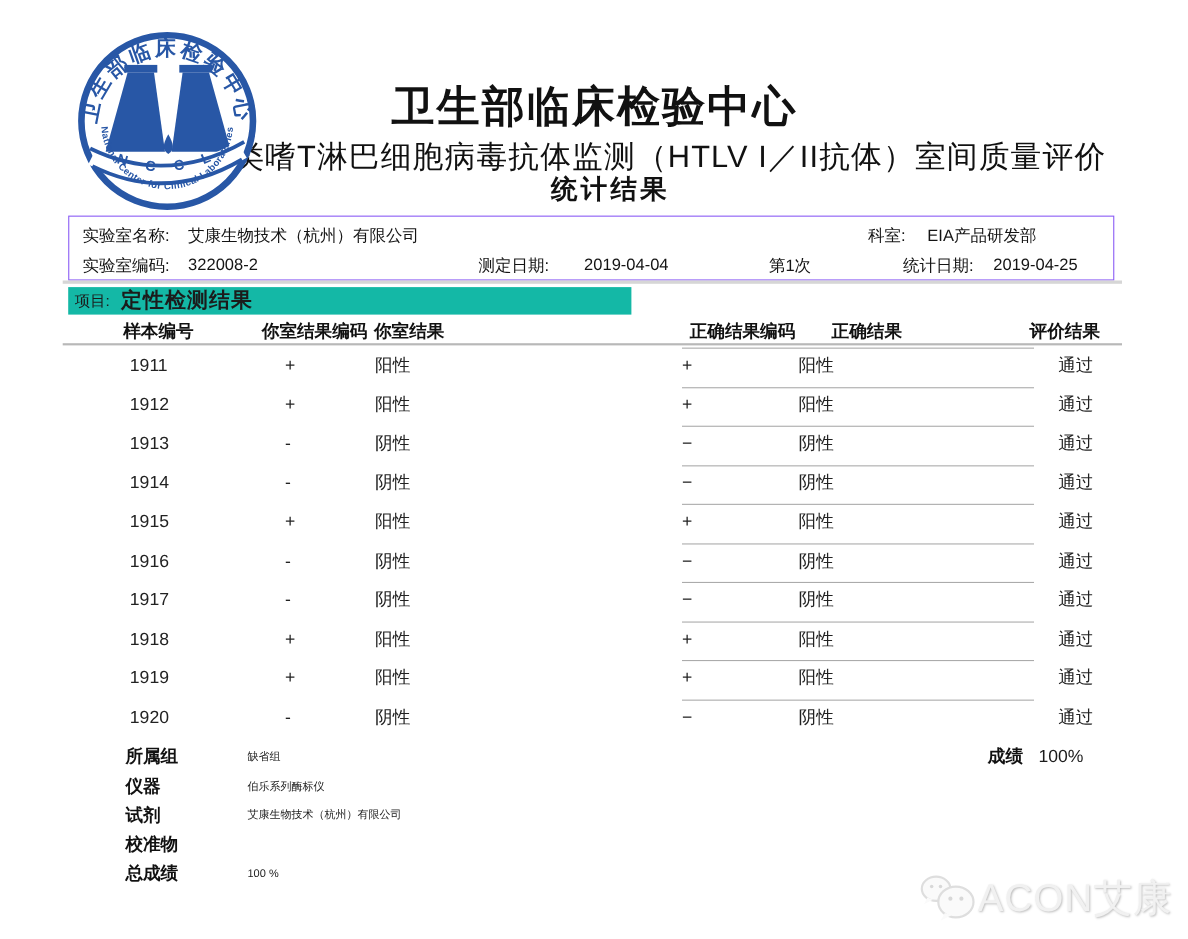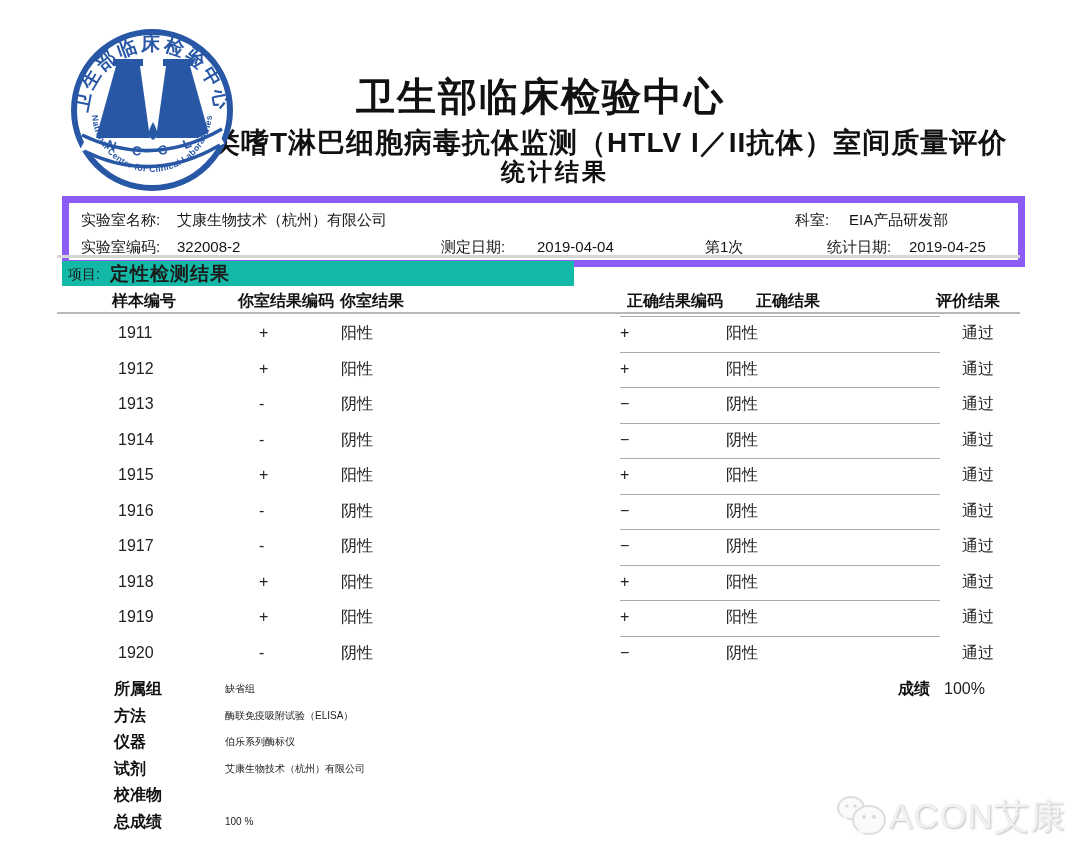--- a/index.html
+++ b/index.html
@@ -4,26 +4,26 @@
 <style>
   html,body{margin:0;padding:0;background:#fff;}
   .page{
     position:relative;width:1080px;height:854px;background:#ffffff;
     font-family:"Liberation Sans",sans-serif;color:#1b1b1b;overflow:hidden;
   }
   .abs{position:absolute;white-space:nowrap;}
 
   
   .org-title{left:356px;top:70px;font-size:39px;font-weight:700;letter-spacing:2px;color:#111;}
-  .sub-title{left:212px;top:124px;font-size:28px;font-weight:700;letter-spacing:1px;color:#111;}
+  .sub-title{left:212px;top:124px;font-size:28px;font-weight:400;letter-spacing:1px;color:#111;}
   .sub-title2{left:0;top:156px;width:1110px;text-align:center;font-size:24px;font-weight:700;letter-spacing:3px;color:#111;}
   .logo-wrap{left:64px;top:26px;width:178px;height:168px;}
 
   
-  .info-box{left:62px;top:196px;width:949px;height:57px;border:7px solid #8b5cf6;background:#fff;}
+  .info-box{left:62px;top:196px;width:949px;height:57px;border:1px solid #8b5cf6;background:#fff;}
   .info-box span{position:absolute;font-size:15px;white-space:nowrap;color:#141414;}
   .info-shadow{left:57px;top:255px;width:963px;height:3px;background:#d6d6d6;}
   .i-lab-name-label{left:12px;top:8px;}   .i-lab-name{left:108px;top:8px;}
   .i-dept-label{left:726px;top:8px;}      .i-dept{left:780px;top:8px;}
   .i-lab-code-label{left:12px;top:35px;}  .i-lab-code{left:108px;top:35px;}
   .i-test-date-label{left:372px;top:35px;text-align:right;}.i-test-date{left:468px;top:35px;}
   .i-round{left:636px;top:35px;}
   .i-stat-date-label{left:758px;top:35px;}.i-stat-date{left:840px;top:35px;}
 
   
@@ -238,24 +238,20 @@
   </div>
 
   <div class="abs summary">
     <div class="srow">
       <span class="lbl">所属组</span>
       <span class="val">缺省组</span>
       <span class="score-lbl">成绩</span>
       <span class="score-val">100%</span>
     </div>
     <div class="srow">
-      <span class="lbl">方法</span>
-      <span class="val">酶联免疫吸附试验（ELISA）</span>
-    </div>
-    <div class="srow">
       <span class="lbl">仪器</span>
       <span class="val">伯乐系列酶标仪</span>
     </div>
     <div class="srow">
       <span class="lbl">试剂</span>
       <span class="val">艾康生物技术（杭州）有限公司</span>
     </div>
     <div class="srow">
       <span class="lbl">校准物</span>
       <span class="val"></span>

